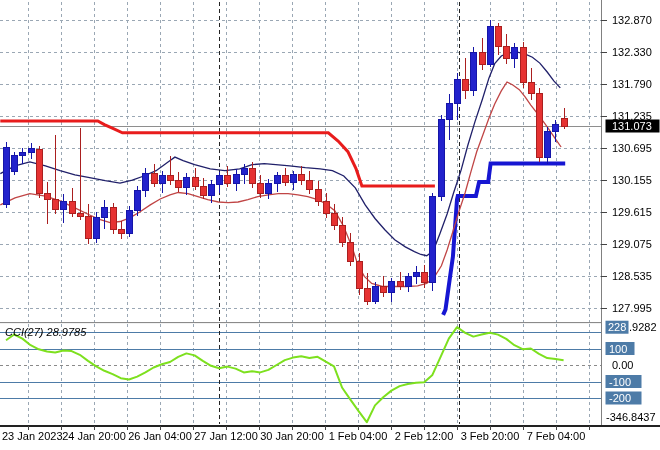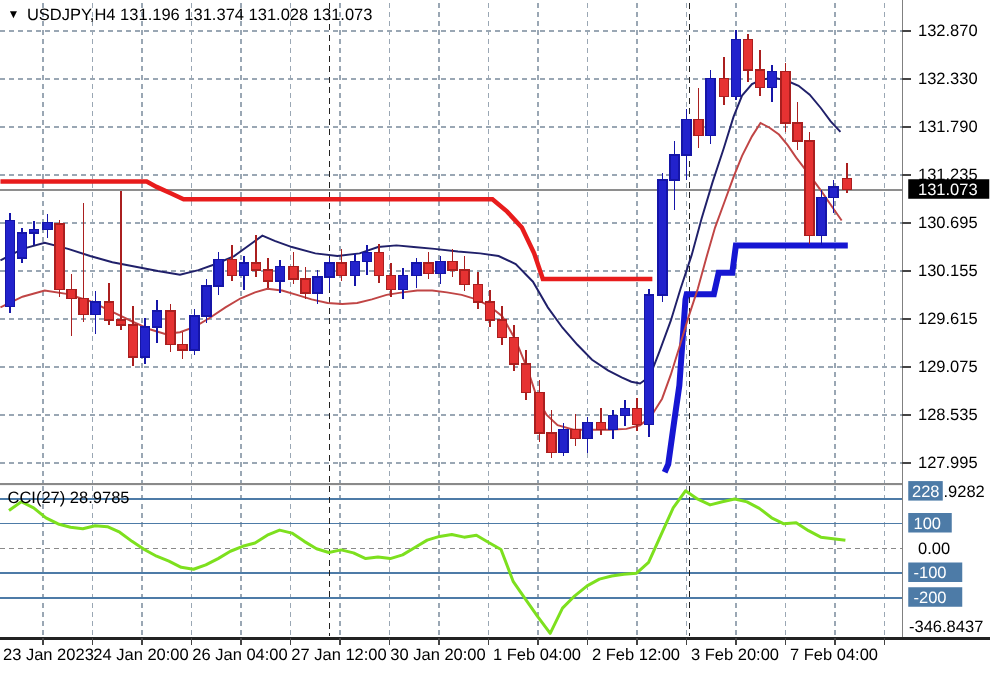--- a/index.html
+++ b/index.html
@@ -277,15 +277,14 @@
       <text x="2" y="440" font-size="11" fill="#000" text-anchor="start">23 Jan 2023</text>
       <text x="94" y="440" font-size="11" fill="#000" text-anchor="middle">24 Jan 20:00</text>
       <text x="160" y="440" font-size="11" fill="#000" text-anchor="middle">26 Jan 04:00</text>
       <text x="226" y="440" font-size="11" fill="#000" text-anchor="middle">27 Jan 12:00</text>
       <text x="292" y="440" font-size="11" fill="#000" text-anchor="middle">30 Jan 20:00</text>
       <text x="358" y="440" font-size="11" fill="#000" text-anchor="middle">1 Feb 04:00</text>
       <text x="424" y="440" font-size="11" fill="#000" text-anchor="middle">2 Feb 12:00</text>
       <text x="490" y="440" font-size="11" fill="#000" text-anchor="middle">3 Feb 20:00</text>
       <text x="556" y="440" font-size="11" fill="#000" text-anchor="middle">7 Feb 04:00</text>
     </svg>
-  <div class="overlay-label" style="left:5px;top:3px;"><span class="tri">▼</span><span>USDJPY,H4 131.196 131.374 131.028 131.073</span></div>
-  <div class="overlay-label" style="left:5px;top:326px;">CCI(27) 28.9785</div>
+  <div class="overlay-label" style="left:5px;top:326px;font-style:italic;">CCI(27) 28.9785</div>
 </div>
 
 </body></html>

